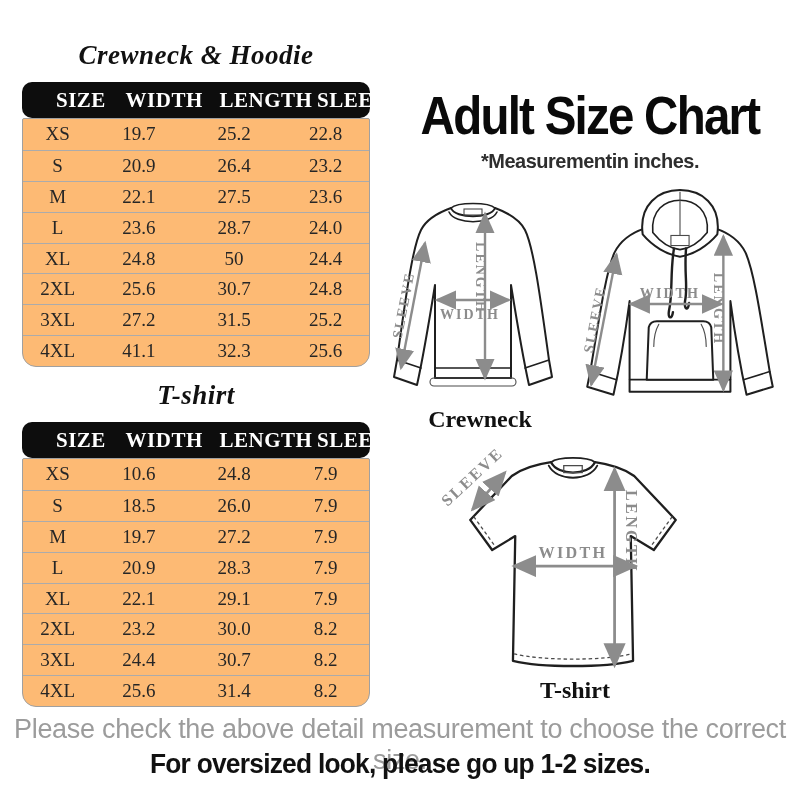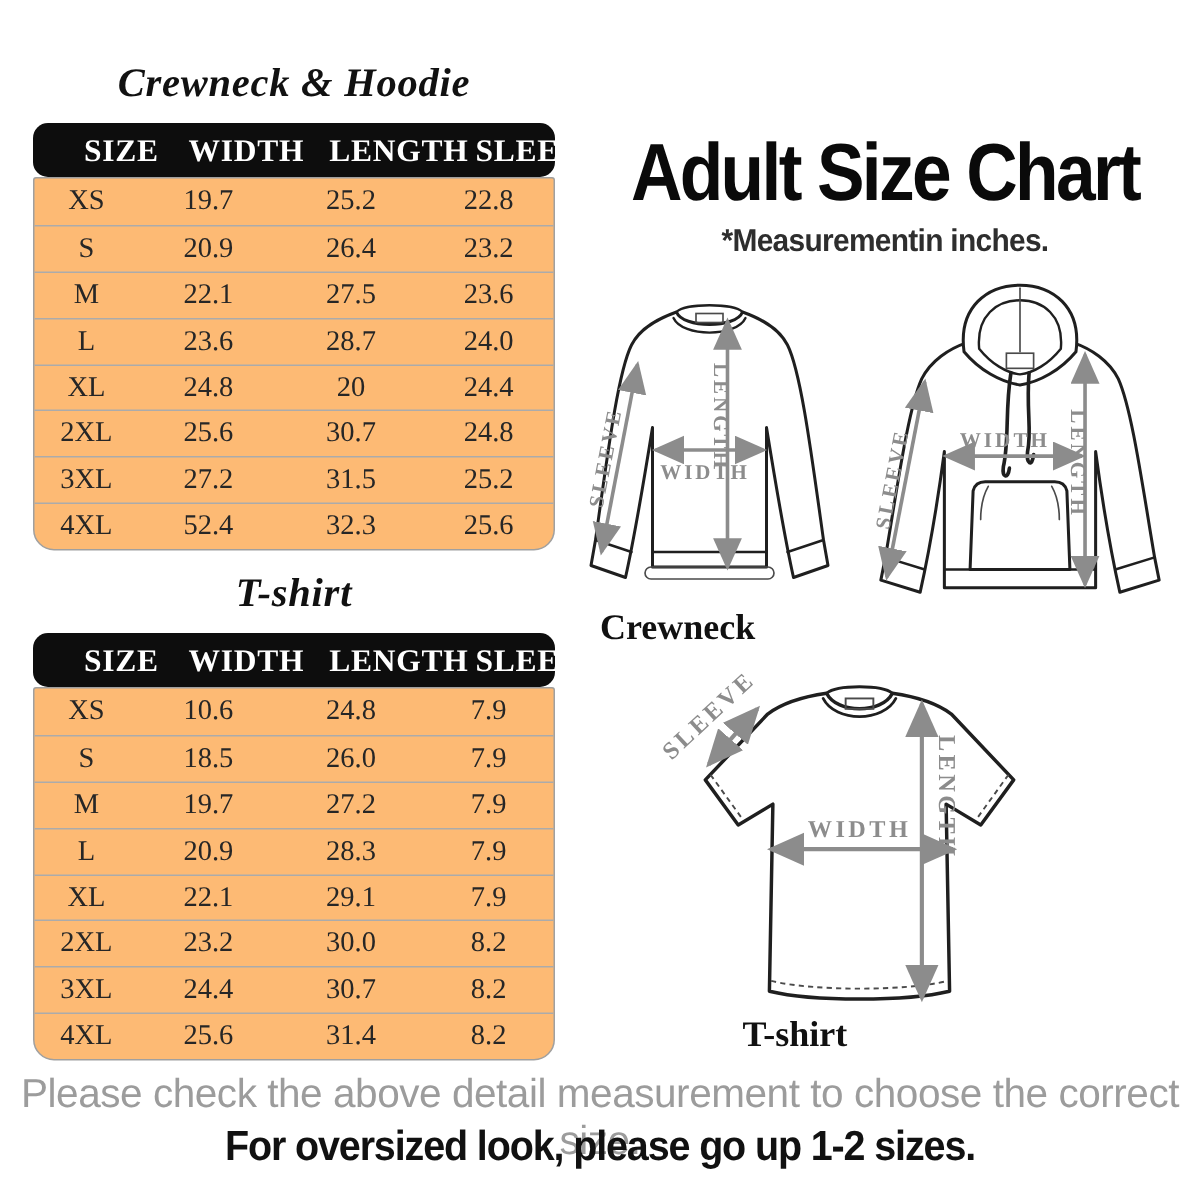--- a/index.html
+++ b/index.html
@@ -25,21 +25,21 @@
   .td{text-align:center;font-size:19px;color:var(--body-text);}
 
   .main-title{position:absolute;left:388px;top:84px;width:404px;text-align:center;
               font-family:"Liberation Sans","DejaVu Sans",sans-serif;font-weight:bold;
               font-size:54px;letter-spacing:-2px;color:#0a0a0a;transform:scaleX(0.88);
               transform-origin:center;white-space:nowrap;}
   .main-subtitle{position:absolute;left:388px;top:149px;width:404px;text-align:center;
               font-family:"Liberation Sans","DejaVu Sans",sans-serif;font-weight:bold;
               font-size:21px;letter-spacing:-0.5px;color:#2e2e2e;transform:scaleX(0.95);}
 
-  .garment-label{position:absolute;width:160px;text-align:left;font-size:24px;
+  .garment-label{position:absolute;width:160px;text-align:center;font-size:24px;
                  font-weight:bold;color:#111;}
   svg{position:absolute;overflow:visible;}
   .art{fill:#ffffff;stroke:var(--line-art);stroke-width:2;stroke-linejoin:round;stroke-linecap:round;}
   .art-line{fill:none;stroke:var(--line-art);stroke-width:1.6;stroke-linecap:round;}
   .art-thin{fill:none;stroke:#4a4a4a;stroke-width:1.1;stroke-linecap:round;}
   .art-dash{fill:none;stroke:#4a4a4a;stroke-width:1.1;stroke-dasharray:3 2.4;}
   .string{fill:none;stroke:var(--line-art);stroke-width:2.4;stroke-linecap:round;}
   .arrow-line{stroke:var(--arrow);stroke-width:2.4;fill:none;}
   .arrow-head{fill:var(--arrow);}
   .m-label{fill:var(--arrow);font-family:"Liberation Serif","DejaVu Serif",serif;
@@ -88,38 +88,38 @@
         </div>
         <div class="tr">
           <div class="td">L</div>
           <div class="td">23.6</div>
           <div class="td">28.7</div>
           <div class="td">24.0</div>
         </div>
         <div class="tr">
           <div class="td">XL</div>
           <div class="td">24.8</div>
-          <div class="td">20</div>
+          <div class="td">50</div>
           <div class="td">24.4</div>
         </div>
         <div class="tr">
           <div class="td">2XL</div>
           <div class="td">25.6</div>
           <div class="td">30.7</div>
           <div class="td">24.8</div>
         </div>
         <div class="tr">
           <div class="td">3XL</div>
           <div class="td">27.2</div>
           <div class="td">31.5</div>
           <div class="td">25.2</div>
         </div>
         <div class="tr">
           <div class="td">4XL</div>
-          <div class="td">52.4</div>
+          <div class="td">41.1</div>
           <div class="td">32.3</div>
           <div class="td">25.6</div>
         </div>
       </div>
   </div>
 
   <div class="tbl-title" style="left:20px;top:380px;">T-shirt</div>
 
   <div class="size-table" style="left:22px;top:422px;">
     <div class="thead">

